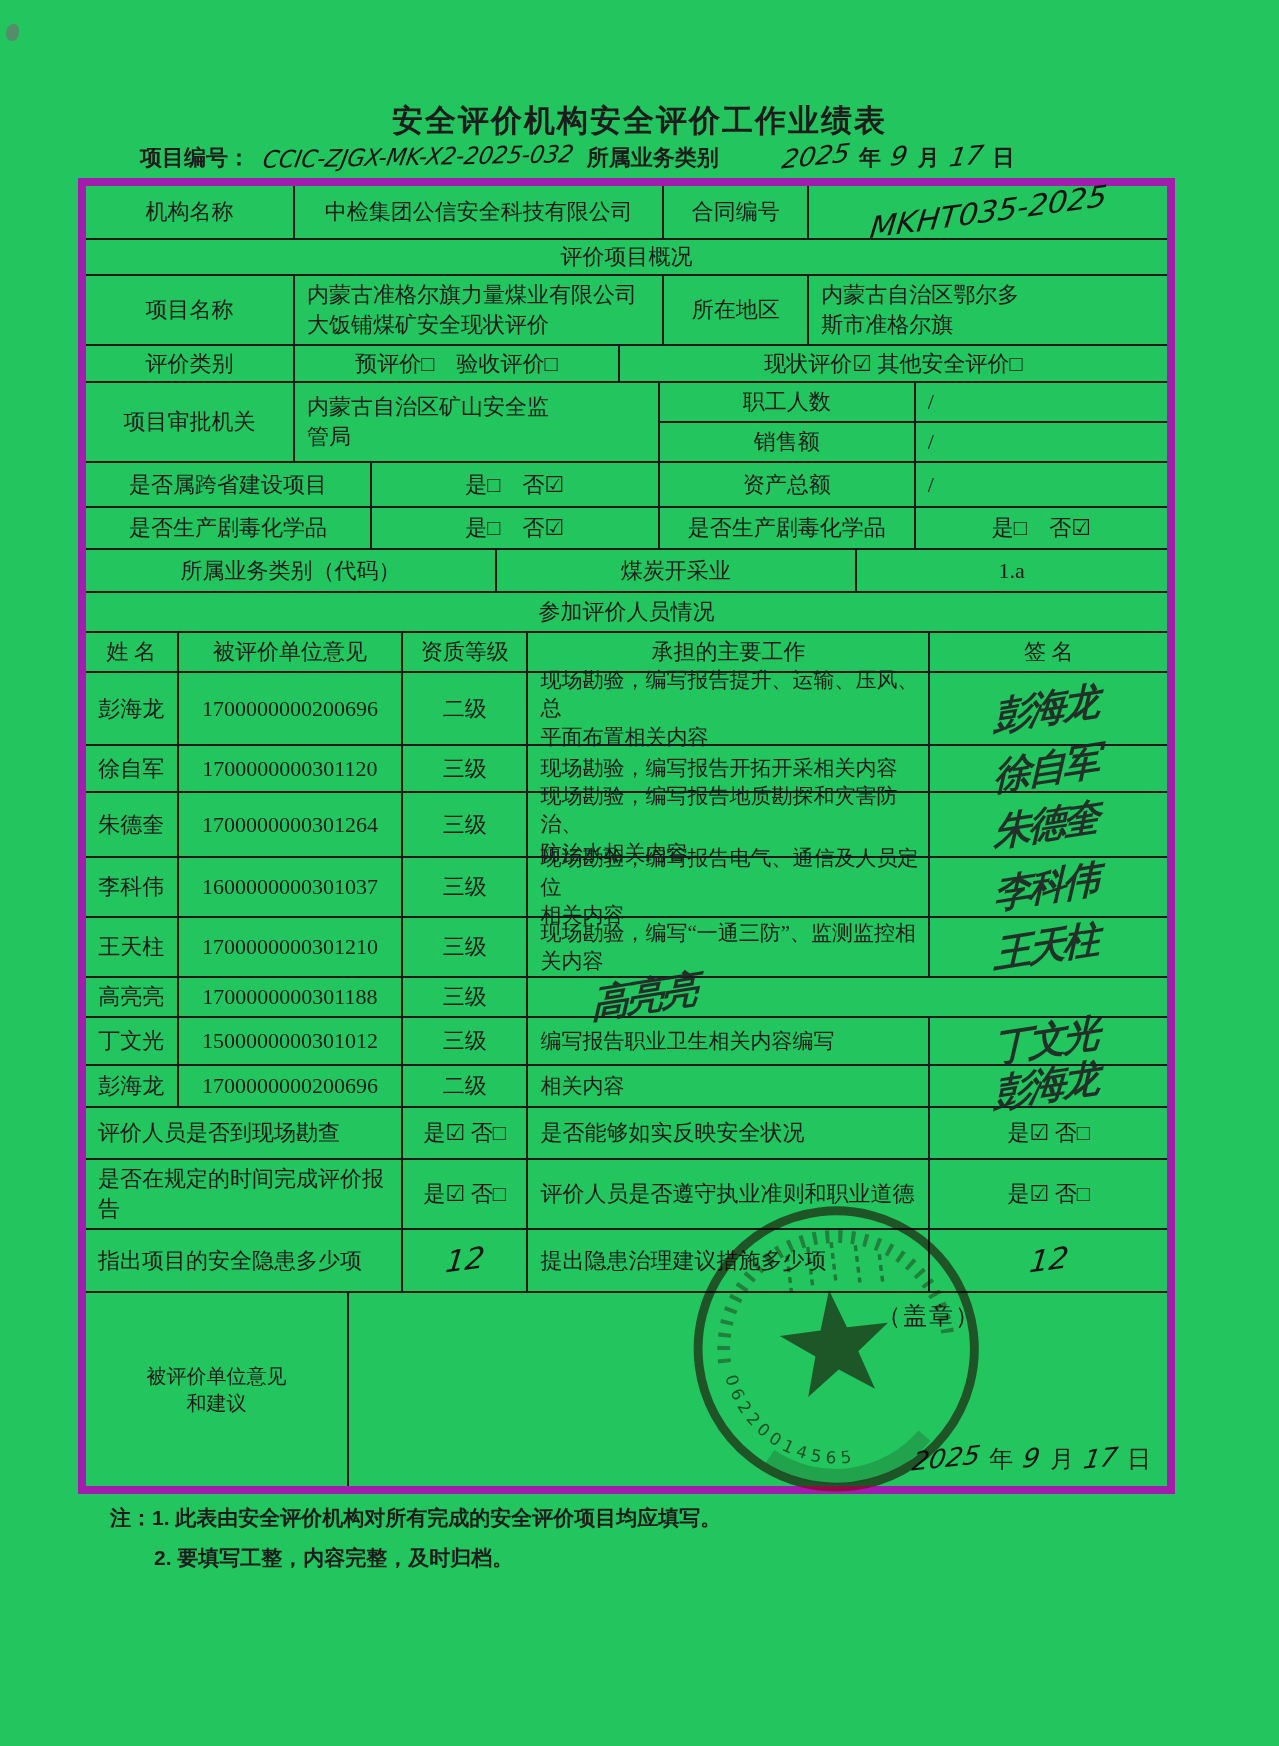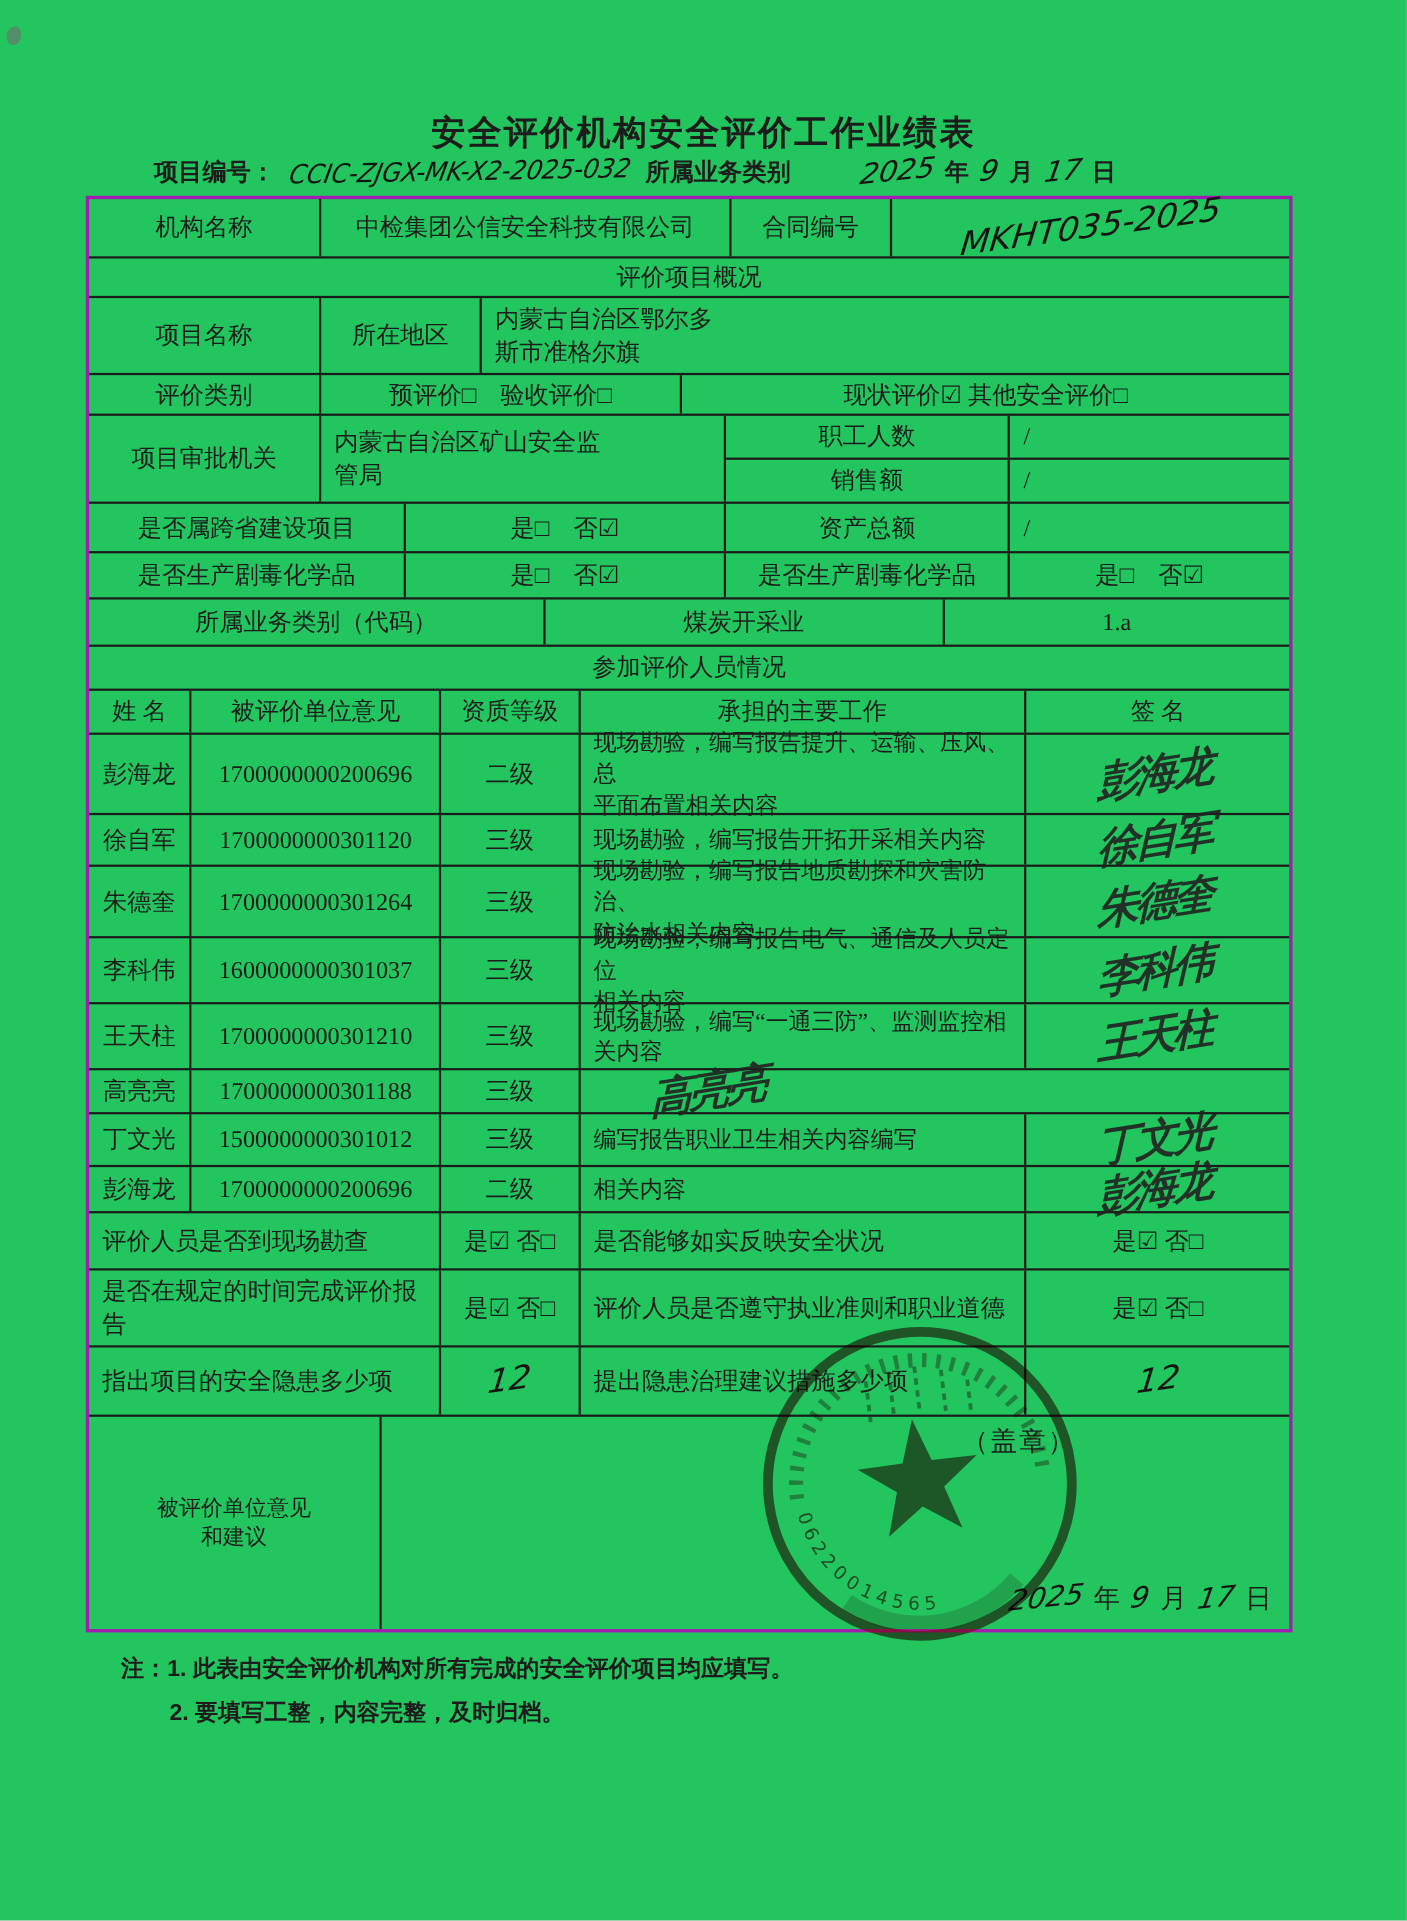--- a/index.html
+++ b/index.html
@@ -10,21 +10,21 @@
   .title{position:absolute;top:100px;left:0;width:100%;text-align:center;font-size:31px;font-weight:700;
          font-family:"Liberation Sans","DejaVu Sans",sans-serif;letter-spacing:2px;}
   .headline{position:absolute;top:141px;left:140px;width:1080px;display:flex;align-items:baseline;
             font-size:22px;font-weight:700;font-family:"Liberation Sans","DejaVu Sans",sans-serif;}
   .hw{font-family:"DejaVu Sans",sans-serif;font-style:italic;display:inline-block;
       transform:skewX(-12deg) rotate(-3deg);font-weight:500;color:#141414;}
   .hw-no{font-size:24px;letter-spacing:0;transform:scaleX(.94) skewX(-12deg) rotate(-1deg);margin:0 4px;}
   .hw-date{font-size:26px;margin:0 6px;transform:skewX(-15deg) rotate(-6deg);}
   .dateunit{margin:0 4px;}
   .gap{display:inline-block;width:58px;}
-  .tbl{position:absolute;left:78px;top:178px;width:1097px;border:3px solid #a21caf;box-sizing:border-box;
+  .tbl{position:absolute;left:78px;top:178px;width:1097px;border:8px solid #a21caf;box-sizing:border-box;
        background:transparent;}
   .r{display:flex;border-bottom:2px solid #1a1a1a;box-sizing:border-box;align-items:stretch;}
   .r:last-child{border-bottom:none;}
   .c{box-sizing:border-box;border-right:2px solid #1a1a1a;display:flex;align-items:center;
      justify-content:center;text-align:center;font-size:22px;padding:2px 8px;line-height:1.35;}
   .c:last-child{border-right:none;}
   .c.lt{justify-content:flex-start;text-align:left;padding-left:12px;}
   .pre{white-space:pre-line;}
   .stack{flex-direction:column;padding:0;align-items:stretch;}
   .sub{display:flex;flex:1;border-bottom:2px solid #1a1a1a;align-items:stretch;}
@@ -75,20 +75,22 @@
           <span class="hw hw-num">MKHT035-2025</span>
         </div>
     </div>
 
     <div class="r" style="height:36px">
       <div class="c" style="width:100%">评价项目概况</div>
     </div>
 
     <div class="r" style="height:70px">
       <div class="c" style="width:19.33%">项目名称</div>
+      <div class="c lt pre" style="width:34.18%">内蒙古准格尔旗力量煤业有限公司
+大饭铺煤矿安全现状评价</div>
       <div class="c" style="width:13.4%">所在地区</div>
       <div class="c lt pre" style="width:33.09%">内蒙古自治区鄂尔多
 斯市准格尔旗</div>
     </div>
 
     <div class="r" style="height:37px">
       <div class="c" style="width:19.33%">评价类别</div>
       <div class="c" style="width:30.08%">预评价□　验收评价□</div>
       <div class="c" style="width:50.59%">现状评价☑  其他安全评价□</div>
     </div>

